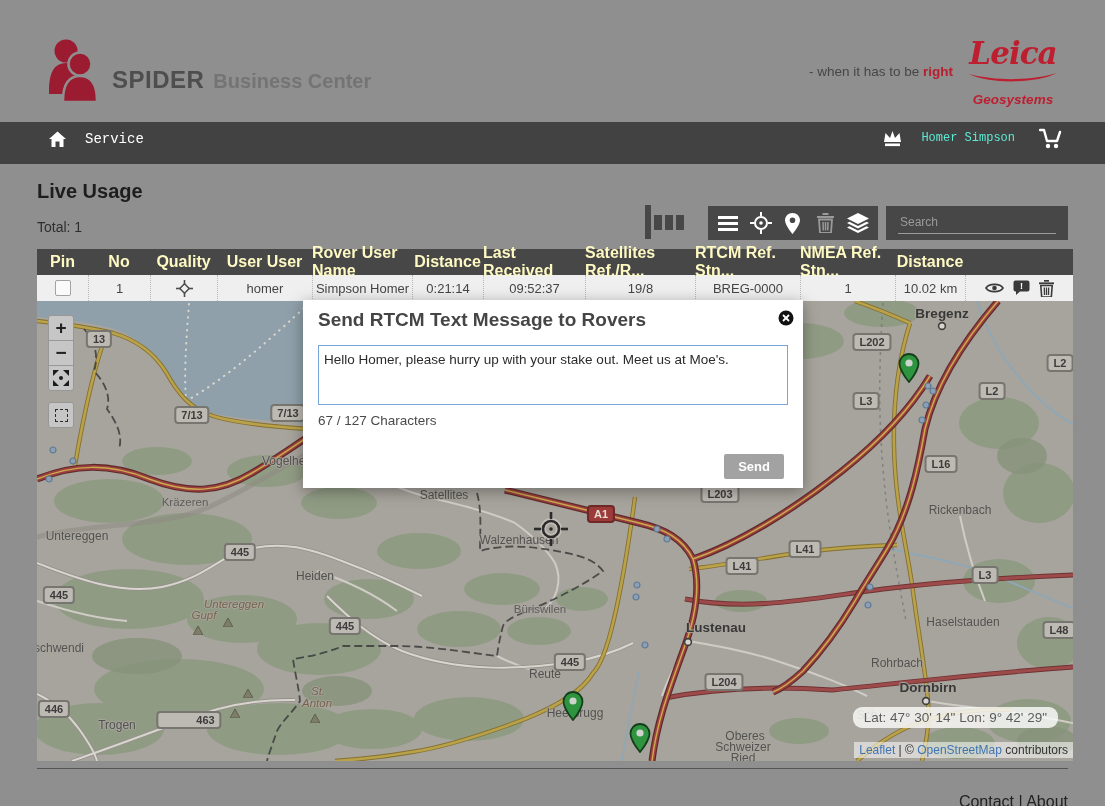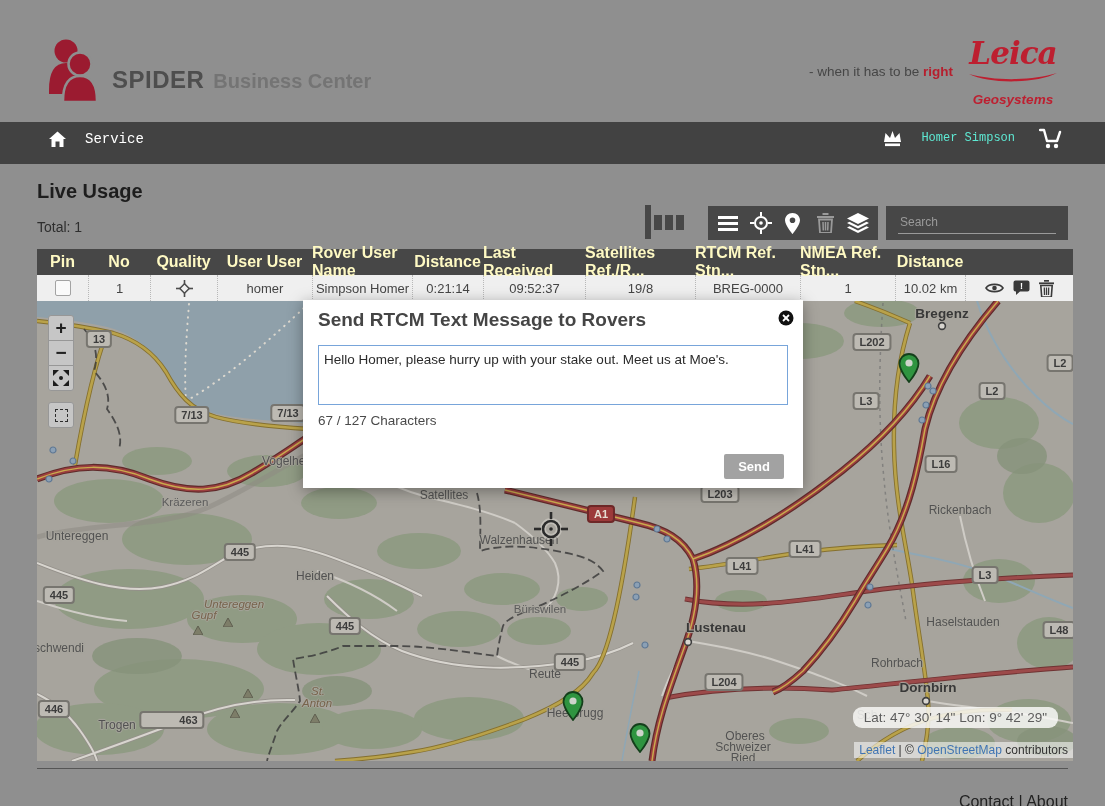--- a/index.html
+++ b/index.html
@@ -455,21 +455,21 @@
         <div class="mlabel town" style="left: 706px; top: 457px;">Ried</div>
         <div class="mlabel town" style="left: 830px; top: 414px;">Sch</div>
         <div class="badge" style="left: 62px; top: 38px;">13</div>
         <div class="badge" style="left: 155px; top: 114px;">7/13</div>
         <div class="badge" style="left: 251px; top: 112px;">7/13</div>
         <div class="badge" style="left: 203px; top: 251px;">445</div>
         <div class="badge" style="left: 22px; top: 294px;">445</div>
         <div class="badge" style="left: 308px; top: 325px;">445</div>
         <div class="badge" style="left: 533px; top: 361px;">445</div>
         <div class="badge" style="left: 17px; top: 408px;">446</div>
-        <div class="badge" style="left: 135px; top: 419px; padding-left: 38px;">463</div>
+        <div class="badge" style="left: 152px; top: 419px; padding-left: 38px;">463</div>
         <div class="badge" style="left: 835px; top: 41px;">L202</div>
         <div class="badge" style="left: 829px; top: 100px;">L3</div>
         <div class="badge" style="left: 955px; top: 90px;">L2</div>
         <div class="badge" style="left: 1023px; top: 62px;">L2</div>
         <div class="badge" style="left: 904px; top: 163px;">L16</div>
         <div class="badge" style="left: 683px; top: 193px;">L203</div>
         <div class="badge" style="left: 768px; top: 248px;">L41</div>
         <div class="badge" style="left: 705px; top: 265px;">L41</div>
         <div class="badge" style="left: 948px; top: 274px;">L3</div>
         <div class="badge" style="left: 1022px; top: 329px;">L48</div>

